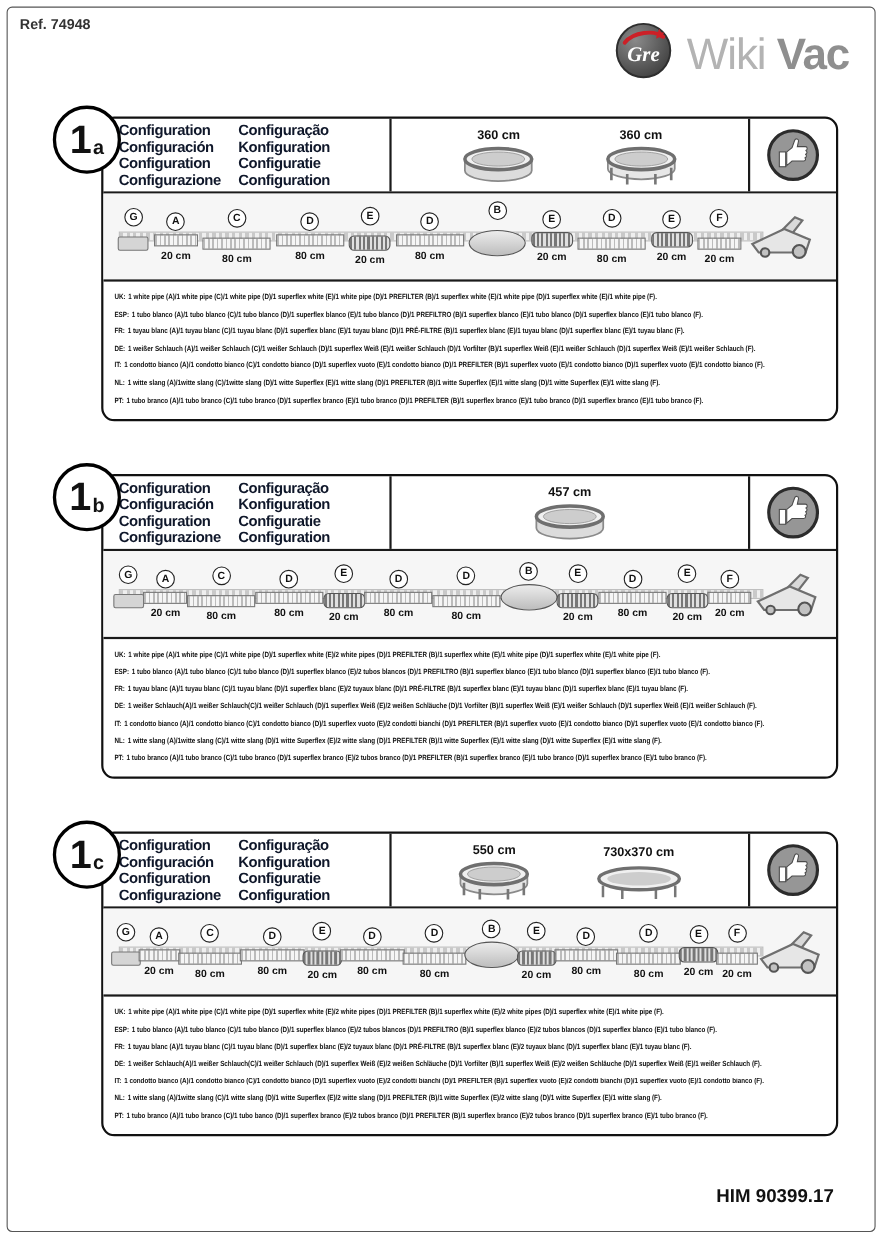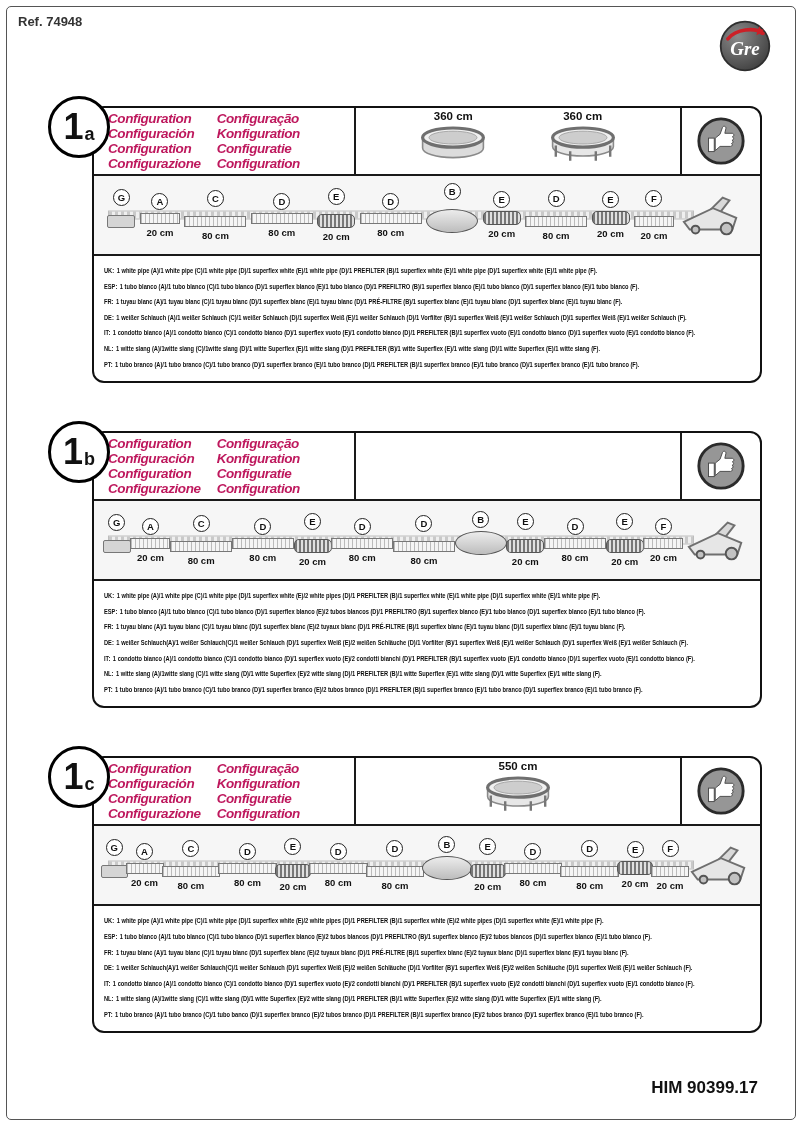--- a/index.html
+++ b/index.html
@@ -17,22 +17,22 @@
 
   #sections{position:absolute;top:106px;left:92px;right:40px;}
   .config-box{position:relative;border:2.5px solid #111;border-radius:12px;background:#fff;margin-bottom:48px;}
   .badge{position:absolute;left:-46px;top:-12px;width:56px;height:56px;border:3px solid #000;border-radius:50%;
          background:#fff;display:flex;align-items:center;justify-content:center;z-index:3;}
   .badge-num{font-size:36px;font-weight:bold;line-height:1;}
   .badge-letter{font-size:18px;font-weight:bold;margin-top:14px;margin-left:1px;}
 
   .head-row{display:flex;align-items:stretch;height:66px;border-bottom:2px solid #1a1a1a;}
   .cfg-cell{width:262px;border-right:2px solid #1a1a1a;display:flex;gap:16px;align-items:center;padding-left:14px;box-sizing:border-box;}
-  .cfg-col div{font-size:13.5px;font-weight:bold;letter-spacing:-0.4px;line-height:1.12;color:#be185d;white-space:nowrap;font-style:italic;}
-  .pools-cell{flex:1;display:flex;align-items:flex-start;justify-content:space-evenly;border-right:2px solid #1a1a1a;padding:2px 4px;}
+  .cfg-col div{font-size:13.5px;font-weight:bold;letter-spacing:-0.4px;line-height:1.12;color:#0f172a;white-space:nowrap;}
+  .pools-cell{flex:1;display:flex;align-items:flex-end;justify-content:space-evenly;border-right:2px solid #1a1a1a;padding:2px 4px;}
   .pool{display:flex;flex-direction:column;align-items:center;}
   .pool-size{font-size:11.5px;font-weight:bold;white-space:nowrap;margin-bottom:1px;}
   .thumb-cell{width:78px;display:flex;align-items:center;justify-content:center;}
 
   .diagram{position:relative;display:flex;align-items:center;justify-content:space-evenly;height:78px;
            background:#f6f6f6;border-bottom:2px solid #1a1a1a;padding:0 8px;}
   .diagram::before{content:"";position:absolute;left:14px;right:66px;top:50%;transform:translateY(-50%);
            height:7px;background:repeating-linear-gradient(90deg,#c9c9c9 0 3px,#efefef 3px 6px);border:1px solid #bdbdbd;}
   .seg{position:relative;z-index:1;display:flex;flex-direction:column;align-items:center;justify-content:center;}
   .seg-letter{width:15px;height:15px;border:1.6px solid #222;border-radius:50%;display:flex;align-items:center;
@@ -65,20 +65,24 @@
       <radialGradient id="g1" cx="35%" cy="30%" r="80%">
         <stop offset="0%" stop-color="#8a8a8a"></stop>
           <stop offset="100%" stop-color="#3d3d3d"></stop>
       </radialGradient>
     </defs>
     <circle cx="30" cy="30" r="27" fill="url(#g1)" stroke="#2e2e2e" stroke-width="2"></circle>
     <path d="M11 22 C20 11 41 9 50 16" stroke="#cc2027" stroke-width="4" fill="none" stroke-linecap="round"></path>
     <path d="M46 8 l1.6 3.4 3.6.5 -2.6 2.6 .6 3.6 -3.2-1.7 -3.2 1.7 .6-3.6 -2.6-2.6 3.6-.5 z" fill="#cc2027"></path>
     <text x="30" y="40" text-anchor="middle" font-size="21" font-style="italic" font-weight="bold" fill="#ffffff" font-family="Liberation Serif, serif">Gre</text>
   </svg>
+  <div class="wiki-vac">
+    <span class="wiki">Wiki</span>
+    <span class="vac">Vac</span>
+  </div>
 </div>
 
 <div id="sections">
     <section class="config-box">
       <div class="badge">
         <span class="badge-num">1</span>
         <span class="badge-letter">a</span>
       </div>
       <div class="head-row">
         <div class="cfg-cell">
@@ -225,20 +229,28 @@
             <div>Configurazione</div>
           </div>
           <div class="cfg-col">
             <div>Configuração</div>
             <div>Konfiguration</div>
             <div>Configuratie</div>
             <div>Configuration</div>
           </div>
         </div>
         <div class="pools-cell">
+          <div class="pool">
+         <div class="pool-size">457 cm</div>
+         <svg width="72" height="42" viewBox="0 0 90 48">
+      <path d="M7 16 v13 a38 12 0 0 0 76 0 v-13" fill="#dcdcdc" stroke="#8a8a8a" stroke-width="2"></path>
+      <ellipse cx="45" cy="16" rx="38" ry="12" fill="#f0f0f0" stroke="#6f6f6f" stroke-width="4"></ellipse>
+      <ellipse cx="45" cy="16" rx="30" ry="8" fill="#cdcdcd" stroke="#9a9a9a" stroke-width="1"></ellipse>
+    </svg>
+       </div>
         </div>
         <div class="thumb-cell">
           <svg width="52" height="52" viewBox="0 0 54 54">
     <circle cx="27" cy="27" r="23" fill="#969696" stroke="#2b2b2b" stroke-width="3"></circle>
     <rect x="14" y="24" width="6" height="14" fill="#ffffff" stroke="#4a4a4a" stroke-width="1"></rect>
     <path d="M21 37 V24 l5-4 2.5-7 c0.8-2.2 4-1.5 3.6 0.9 L31 19 h7.5 c2.3 0 2.5 3.4 0.2 3.7 2 0.3 1.8 3.3-0.3 3.5 1.8 0.4 1.5 3.2-0.5 3.4 1.5 0.5 1 3-0.9 3 H26 z" fill="#ffffff" stroke="#4a4a4a" stroke-width="1"></path>
   </svg>
         </div>
       </div>
       <div class="diagram">
@@ -358,20 +370,28 @@
         <div class="pools-cell">
           <div class="pool">
          <div class="pool-size">550 cm</div>
          <svg width="72" height="42" viewBox="0 0 90 48">
       <path d="M7 16 v11 a38 12 0 0 0 76 0 v-11" fill="#e7e7e7" stroke="#8a8a8a" stroke-width="2"></path>
       <path d="M11 26 v14 M79 26 v14 M29 33 v12 M61 33 v12" stroke="#777777" stroke-width="3"></path>
       <ellipse cx="45" cy="16" rx="38" ry="12" fill="#f0f0f0" stroke="#6f6f6f" stroke-width="4"></ellipse>
       <ellipse cx="45" cy="16" rx="30" ry="8" fill="#cdcdcd" stroke="#9a9a9a" stroke-width="1"></ellipse>
     </svg>
        </div>
+          <div class="pool">
+         <div class="pool-size">730x370 cm</div>
+         <svg width="84" height="40" viewBox="0 0 110 48">
+      <path d="M12 28 v14 M98 28 v14 M35 32 v12 M75 32 v12" stroke="#777777" stroke-width="3"></path>
+      <ellipse cx="55" cy="20" rx="48" ry="13" fill="#f0f0f0" stroke="#6f6f6f" stroke-width="4"></ellipse>
+      <ellipse cx="55" cy="20" rx="38" ry="8" fill="#cdcdcd"></ellipse>
+    </svg>
+       </div>
         </div>
         <div class="thumb-cell">
           <svg width="52" height="52" viewBox="0 0 54 54">
     <circle cx="27" cy="27" r="23" fill="#969696" stroke="#2b2b2b" stroke-width="3"></circle>
     <rect x="14" y="24" width="6" height="14" fill="#ffffff" stroke="#4a4a4a" stroke-width="1"></rect>
     <path d="M21 37 V24 l5-4 2.5-7 c0.8-2.2 4-1.5 3.6 0.9 L31 19 h7.5 c2.3 0 2.5 3.4 0.2 3.7 2 0.3 1.8 3.3-0.3 3.5 1.8 0.4 1.5 3.2-0.5 3.4 1.5 0.5 1 3-0.9 3 H26 z" fill="#ffffff" stroke="#4a4a4a" stroke-width="1"></path>
   </svg>
         </div>
       </div>
       <div class="diagram">

